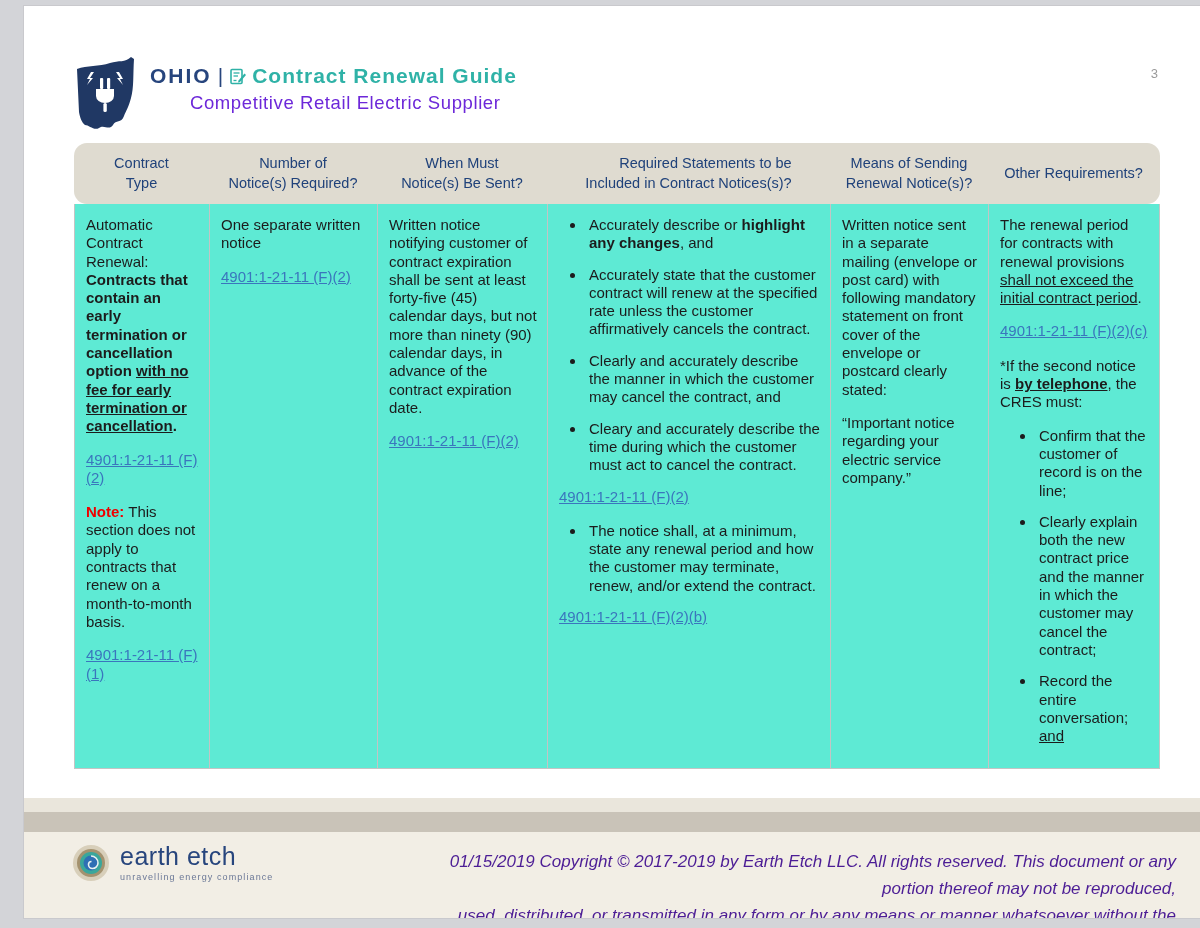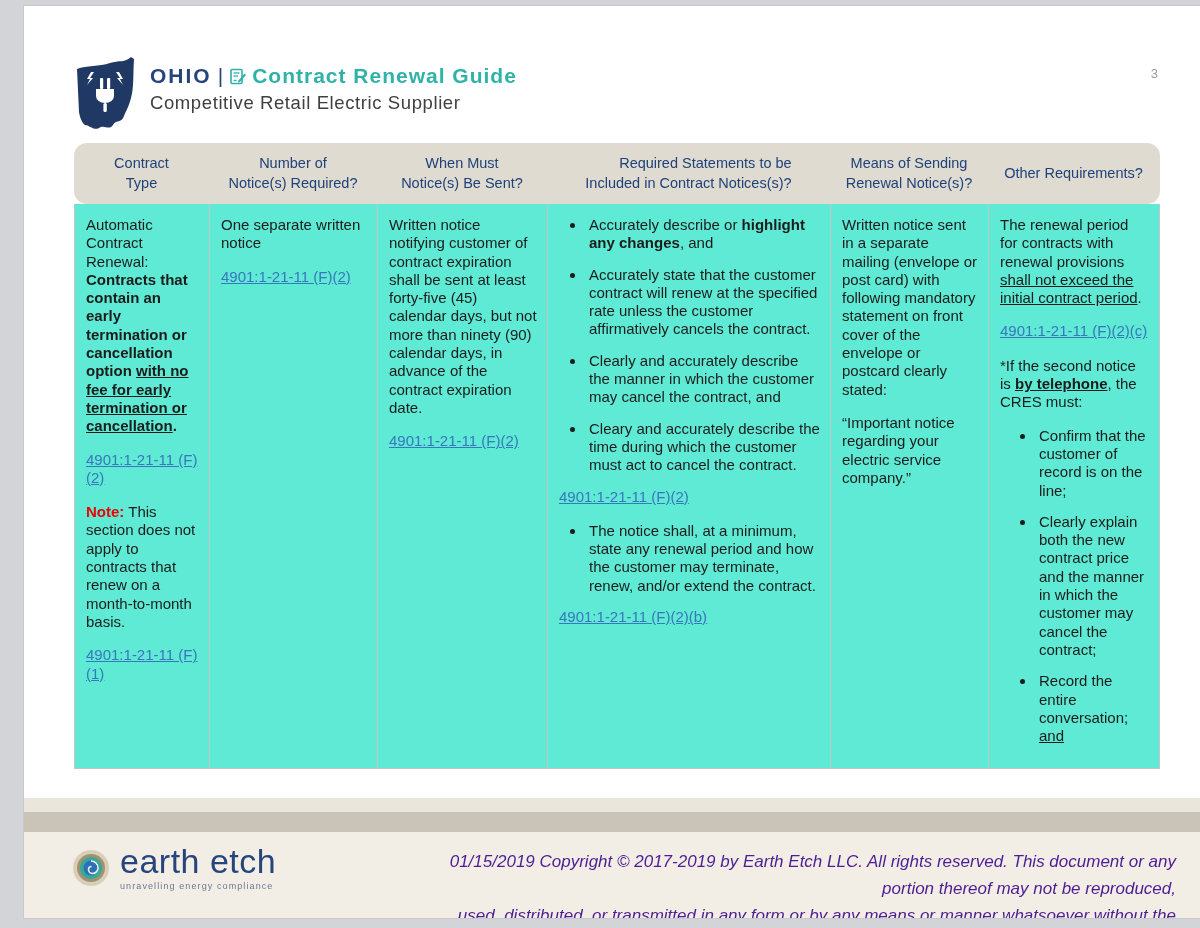--- a/index.html
+++ b/index.html
@@ -18,21 +18,21 @@
   }
   
   .doc-header { position:absolute; left:49px; top:46px; display:flex; gap:13px; }
   .ohio-logo { width:64px; height:78px; }
   .doc-title-block { padding-top:12px; }
   .title-line1 { font-size:21px; font-weight:700; letter-spacing:1px; white-space:nowrap; }
   .t-state { color:#27457d; letter-spacing:2px; }
   .t-sep { color:#27457d; font-weight:400; padding:0 6px; }
   .t-title { color:#2fb2a7; }
   .doc-icon { width:17px; height:17px; vertical-align:-2px; margin-right:5px; }
-  .title-line2 { font-size:18.5px; color:#404040; letter-spacing:0.6px; margin-top:4px; font-weight:400; }
+  .title-line2 { font-size:18.5px; color:#6d28d9; letter-spacing:0.6px; margin-top:4px; font-weight:400;margin-left:40px; }
   .page-number { position:absolute; top:60px; right:52px; color:#9a9a9a; font-size:13px; }
   
   .table-wrap { position:absolute; left:50px; top:137px; width:1086px; }
   .tbar {
     height:31px; background:#8a9199; color:#ffffff;
     font-size:15.5px; font-weight:700; letter-spacing:0.4px;
     display:flex; align-items:center; justify-content:center;
   }
   .thead { display:flex; background:#dfdbd0; min-height:61px;border-radius:13px; }
   .th {
@@ -54,21 +54,21 @@
   .b { font-weight:700; }
   .u { text-decoration:underline; }
   .red { color:#ee0000; font-weight:700; }
   a.statute { color:#3a76bd; text-decoration:underline; }
   
   .band-light { position:absolute; left:0; right:0; top:792px; height:14px; background:#eae6dc; }
   .band-dark  { position:absolute; left:0; right:0; top:806px; height:20px; background:#c9c3b8; }
   .footer { position:absolute; left:0; right:0; top:826px; height:86px; background:#f2eee5; }
   .ee-logo { position:absolute; left:48px; top:12px; display:flex; align-items:center; gap:10px; }
   .ee-circle { width:38px; height:38px; }
-  .ee-name { color:#27457d; font-size:34px; letter-spacing:0.5px; line-height:1; }
+  .ee-name { color:#27457d; font-size:25px; letter-spacing:0.5px; line-height:1; }
   .ee-tag { color:#6b7897; font-size:9px; letter-spacing:1.1px; margin-top:3px; }
   .copyright {
     position:absolute; left:408px; right:34px; top:16px;
     color:#4c1d95; font-size:17px; font-style:italic; line-height:1.6;
     text-align:right; white-space:pre-line;
   }
 </style>
 </head>
 <body>
 

